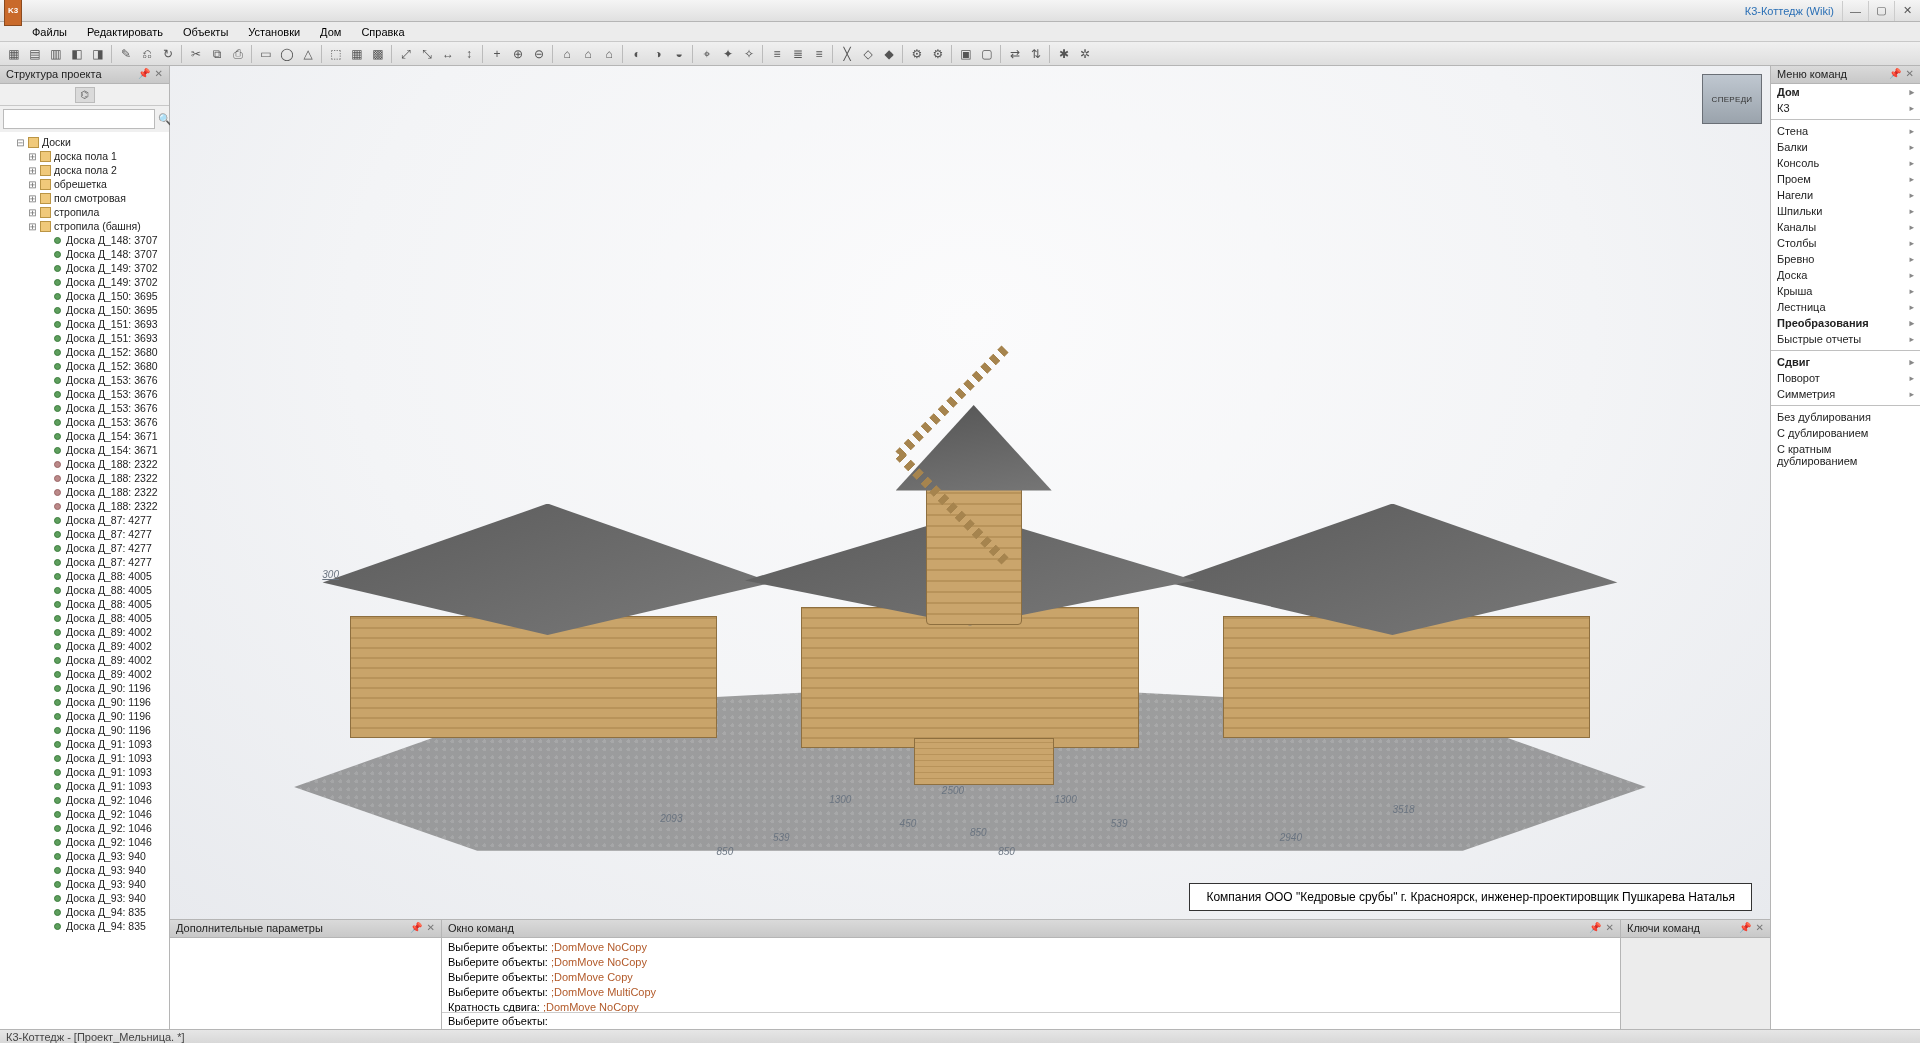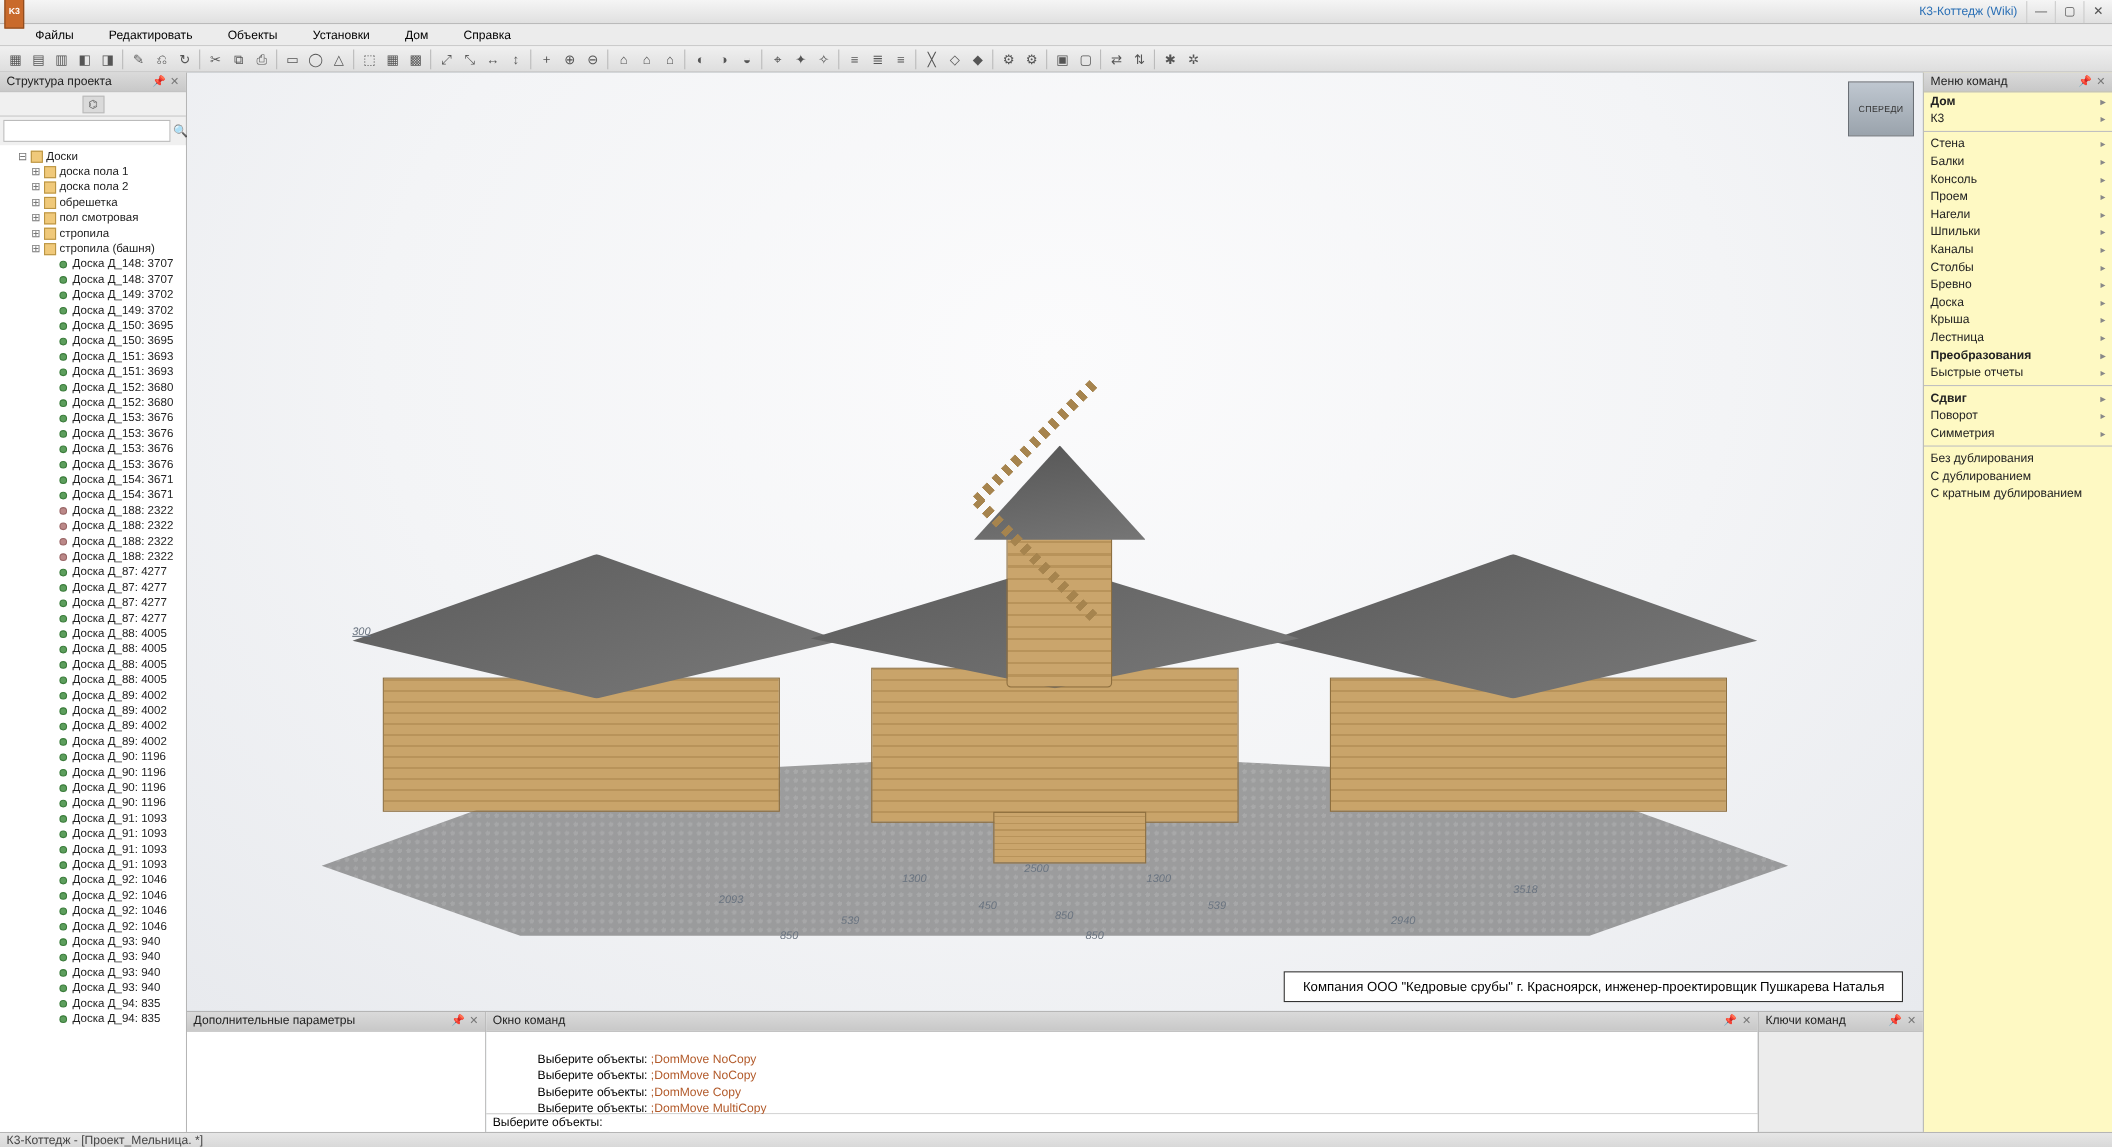--- a/index.html
+++ b/index.html
@@ -6,21 +6,21 @@
 html, body { width: 100%; height: 100%; background: #e8e8e8; overflow: hidden; }
 
 
 .title-bar { height: 22px; background: linear-gradient(#f5f5f5,#e0e0e0); display:flex; align-items:center; border-bottom:1px solid #b5b5b5; }
 .app-icon { width:18px; height:30px; margin:0 4px; background:#c96a2b; border:1px solid #8a4a1f; display:inline-flex; align-items:center; justify-content:center; color:#fff; font-size:8px; font-weight:bold; }
 .win-title { flex:1; text-align:right; color:#2a6fb5; padding-right:8px; }
 .win-btns { display:flex; }
 .win-btn { width:26px; height:20px; display:flex; align-items:center; justify-content:center; color:#555; border-left:1px solid #ccc; cursor:pointer; }
 
 
-.menu-bar { height:20px; background:#ececec; display:flex; align-items:center; padding-left:24px; border-bottom:1px solid #c8c8c8; gap:16px;}
+.menu-bar { height:20px; background:#ececec; display:flex; align-items:center; padding-left:24px; border-bottom:1px solid #c8c8c8; gap:4px;}
 .menu-item { padding:2px 8px; cursor:pointer; }
 
 
 .toolbar { height:24px; background:linear-gradient(#f0f0f0,#dedede); display:flex; align-items:center; padding:0 4px; border-bottom:1px solid #b5b5b5; gap:1px; overflow:hidden;}
 .tbtn { width:20px; height:20px; display:flex; align-items:center; justify-content:center; border:1px solid transparent; cursor:pointer; font-size:12px; color:#555;}
 .tsep { width:2px; height:18px; border-left:1px solid #bbb; margin:0 2px; }
 
 
 .main { display:flex; height:calc(100% - 22px - 20px - 24px - 14px); }
 
@@ -62,33 +62,33 @@
 .sail::before,.sail::after{ content:""; position:absolute; left:50%; top:50%; width:150px; height:10px; background:repeating-linear-gradient(90deg,#a6844e 0 6px,transparent 6px 12px); transform-origin:left center; }
 .sail::before{ transform:translate(-50%,-50%) rotate(45deg);} .sail::after{ transform:translate(-50%,-50%) rotate(-45deg);}
 .gravel { position:absolute; background:radial-gradient(circle at 30% 30%,#6a6a6a 0 2px,transparent 2px) 0 0/8px 8px,#555; opacity:.55;}
 .credit-box { position:absolute; right:18px; bottom:8px; background:#fff; border:1px solid #333; padding:6px 16px; font-size:12px; }
 
 
 .bottom-row { height:110px; display:flex; border-top:1px solid #b5b5b5;}
 .params { width:272px; background:#ececec; border-right:1px solid #b5b5b5; display:flex; flex-direction:column;}
 .cmdwin { flex:1; background:#fff; display:flex; flex-direction:column;}
 .cmdwin .panel-header{ background:linear-gradient(#dadada,#c8c8c8);}
-.cmd-body { flex:1; overflow:auto; padding:18px 6px;margin-left:41px;}
+.cmd-body { flex:1; overflow:auto; padding:2px 6px;}
 .cmd-line { font-size:11px; line-height:15px;}
 .cmd-line .tag { color:#b25a2a; }
 .cmd-input-row{ display:flex; border-top:1px solid #ccc;}
 .cmd-prompt{ padding:2px 6px;}
 .cmd-input{ flex:1; border:none; outline:none; padding:2px 0;}
 .keys { width:150px; background:#ececec; border-left:1px solid #b5b5b5; display:flex; flex-direction:column;}
 .keys-body{ flex:1; padding:2px 4px;}
 .key-item{ padding:1px 2px; font-size:10.5px; color:#555;}
 .key-item.dis{ color:#aaa;}
 
 
-.right { width:172px; background:#fef9c3; border-left:1px solid #b5b5b5; display:flex; flex-direction:column;}
+.right { width:150px; background:#ffffff; border-left:1px solid #b5b5b5; display:flex; flex-direction:column;}
 .cmd-menu { flex:1; overflow-y:auto;}
 .cm-item { padding:2px 6px; font-size:11px; color:#222; cursor:pointer; display:flex; justify-content:space-between; align-items:center;}
 .cm-item.bold { font-weight:bold;}
 .cm-sep{ height:1px; background:#c0c0c0; margin:3px 0;}
 .cm-arrow{ color:#888; font-size:9px;}
 
 
 .status-bar { height:14px; background:linear-gradient(#e6e6e6,#d8d8d8); border-top:1px solid #b5b5b5; padding:0 6px; font-size:10px; color:#444; display:flex; align-items:center;}
 </style>
 </head>

